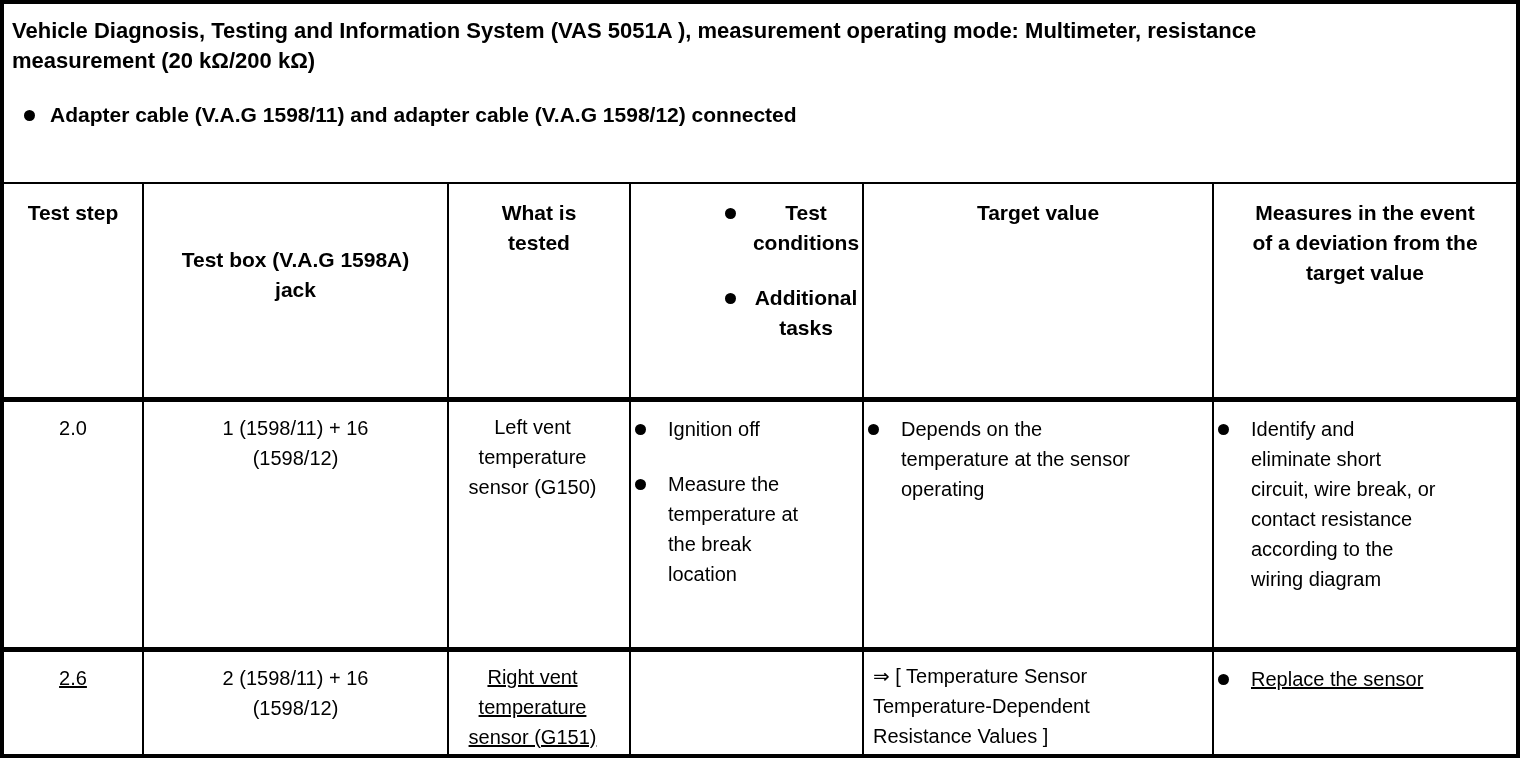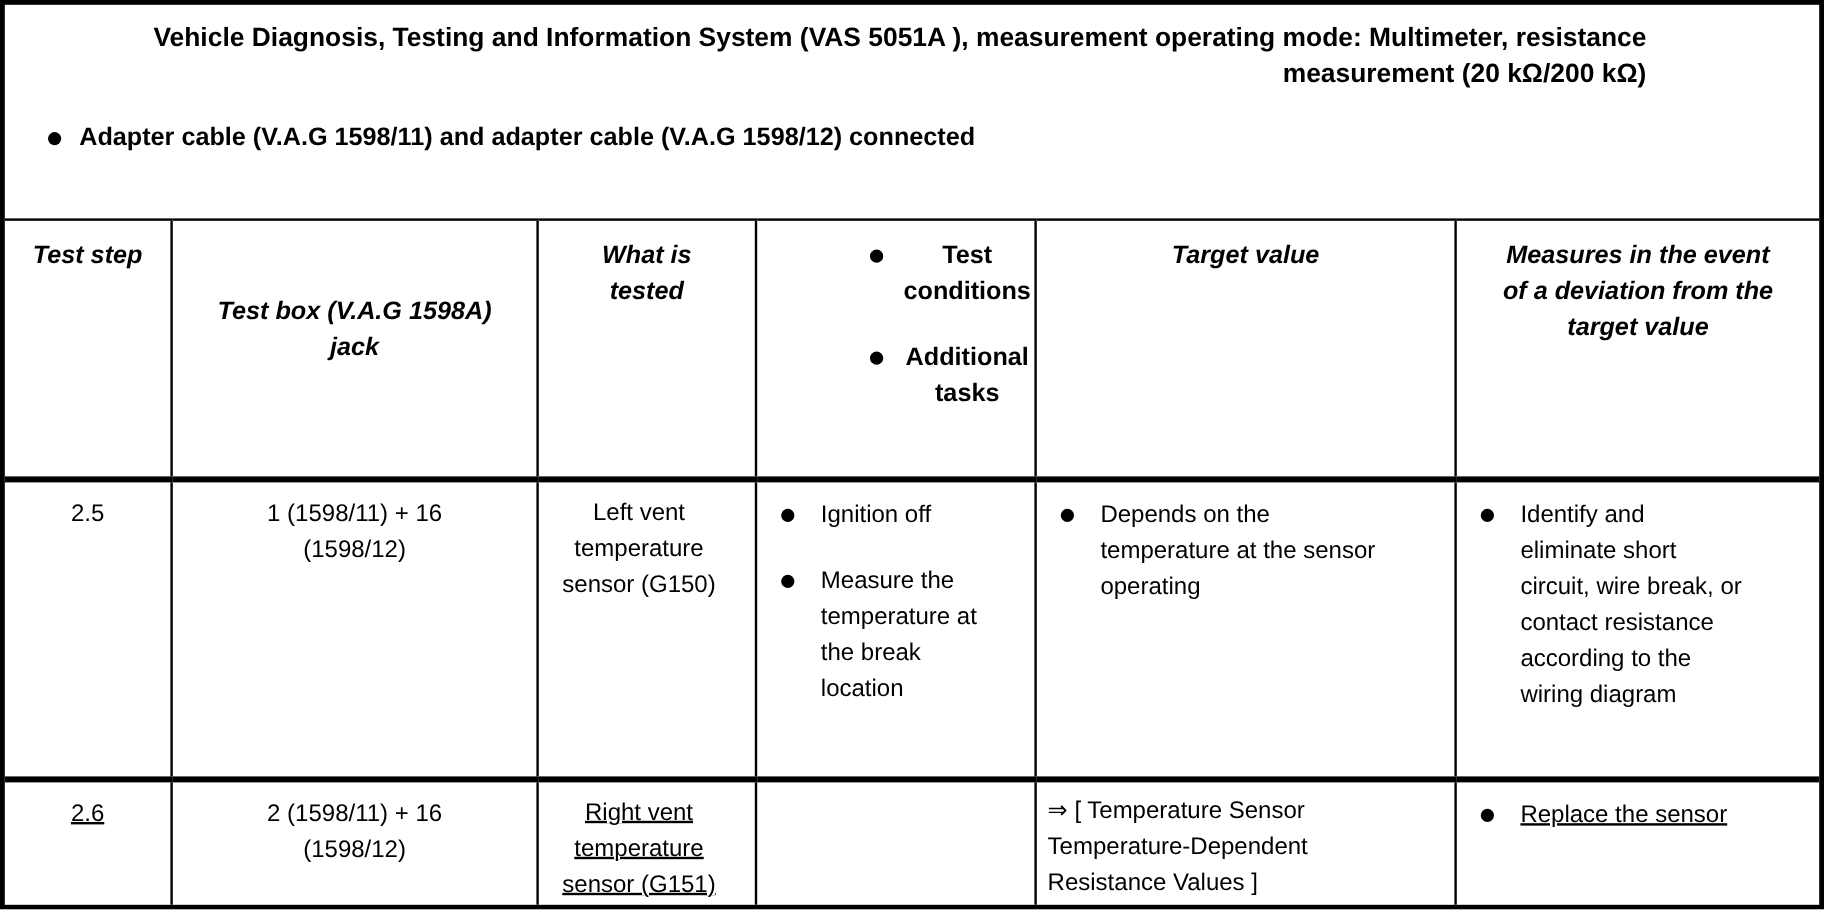--- a/index.html
+++ b/index.html
@@ -9,24 +9,24 @@
     box-sizing:border-box;
     border:4px solid #000;
     background:#fff;
     color:#000;
     font-family:"Liberation Sans","DejaVu Sans",sans-serif;
     overflow:hidden;
   }
   .title {
     position:absolute; top:12px; left:8px;
     width:1360px;
-    font-size:22px; font-weight:bold; line-height:30px;text-align:right;
+    font-size:22px; font-weight:bold; line-height:30px;
   }
   .intro {
-    position:absolute; top:96px; left:36px;
+    position:absolute; top:96px; left:20px;
     display:flex; align-items:flex-start;
     font-size:21px; font-weight:bold; line-height:30px;
   }
   .dot {
     flex:none; width:11px; height:11px;
     border-radius:50%; background:#000;
   }
   .intro .dot { margin-top:10px; margin-right:15px; }
 
   table.grid {
@@ -46,36 +46,36 @@
     border-top:2px solid #000;
     border-bottom:5px solid #000;
     height:216px;
     padding-top:14px;
     font-size:21px; font-weight:bold;
     text-align:center;
   }
   tbody tr.row-a td { height:250px; border-bottom:5px solid #000; }
   tbody tr.row-b td { height:106px;text-decoration:underline; }
 
-  .hwrap { display:inline-block; text-align:center;font-style:italic; }
+  .hwrap { display:inline-block; text-align:center; }
   .w-jackhead { max-width:255px;margin-top:47px; }
   .w-tested  { max-width:120px; }
   .w-meashead{ max-width:232px; }
 
   .hb { display:flex; justify-content:center; align-items:flex-start; }
   .hb .dot { margin-top:10px; margin-right:14px; }
   .hb .bt { max-width:112px; text-align:center; }
   .hb { margin-bottom:25px;justify-content:flex-end; }
 
   .cell-center { text-align:center; padding-top:11px; }
   .jack { display:inline-block; max-width:175px; text-align:center; }
   .tested-cell { padding:10px 22px 0 9px; text-align:center; }
 
   .blist { padding-top:12px; }
-  .bi { display:flex; align-items:flex-start; padding-left:20px; margin-bottom:25px; }
+  .bi { display:flex; align-items:flex-start; padding-left:4px; margin-bottom:25px; }
   .bi .dot { margin-top:10px; margin-right:22px; }
   .bt-cond { max-width:140px; }
   .bt-target { max-width:240px; }
   .bt-meas { max-width:186px; }
 
   .ref-cell { padding:9px 8px 0 9px; text-align:left; }
   .ref-text { display:inline-block; max-width:300px; }
 </style>
 </head>
 <body>
@@ -122,21 +122,21 @@
         <th>
           <span class="hwrap">Target value</span>
         </th>
         <th>
           <span class="hwrap w-meashead">Measures in the event of a deviation from the target value</span>
         </th>
       </tr>
     </thead>
     <tbody>
       <tr class="row-a">
-        <td class="cell-center">2.5</td>
+        <td class="cell-center">2.0</td>
         <td class="cell-center">
           <span class="jack">1 (1598/11) + 16 (1598/12)</span>
         </td>
         <td class="tested-cell">Left vent temperature sensor (G150)</td>
         <td>
           <div class="blist">
             <div class="bi">
               <span class="dot"></span>
               <span class="bt-cond">Ignition off</span>
             </div>

